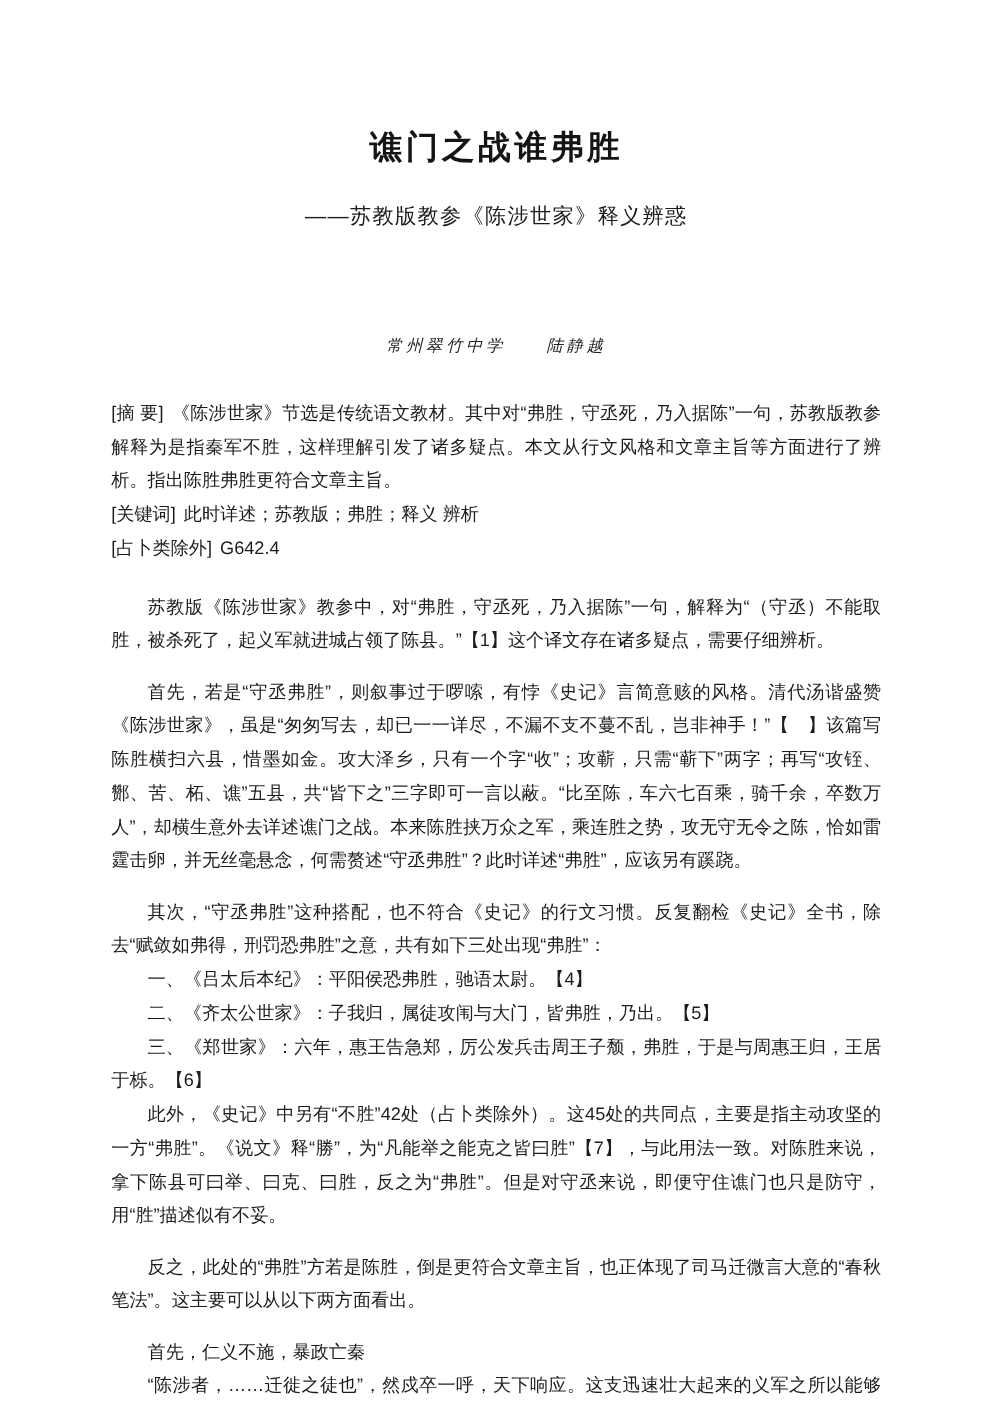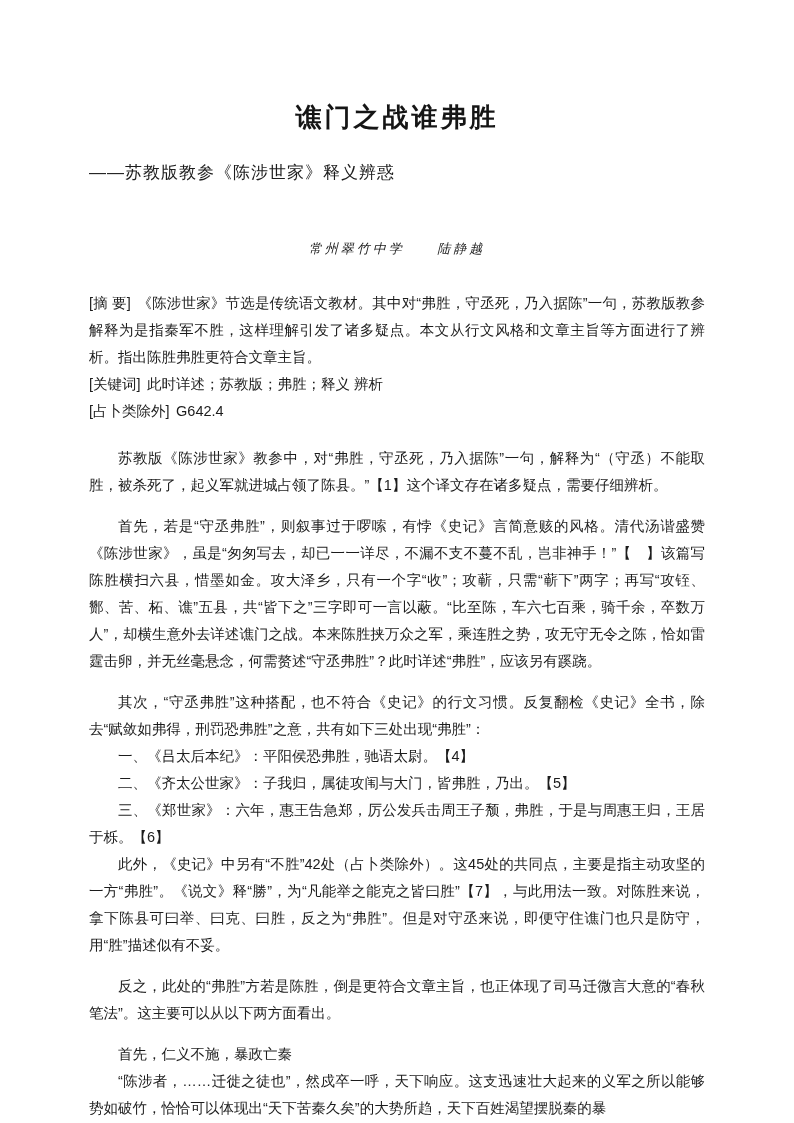--- a/index.html
+++ b/index.html
@@ -24,27 +24,28 @@
   .doc-title {
     margin: 100px 0 0 0;
     text-align: center;
     font-size: 26px;
     font-weight: 700;
     letter-spacing: 3px;
     color: #151515;
   }
   .doc-subtitle {
     margin: 26px 0 0 0;
+    text-align: center;
     font-size: 17px;
     font-weight: 400;
     letter-spacing: 1px;
     color: #1c1c1c;
   }
   .author-line {
-    margin-top: 56px;
+    margin-top: 84px;
     text-align: center;
     font-size: 13px;
     font-style: italic;
     font-family: "Liberation Serif", "DejaVu Serif", serif;
     letter-spacing: 3px;
     color: #222;
   }
   .author-line .affil { margin-right: 2.5em; }
   .meta {
     margin-top: 32px;

